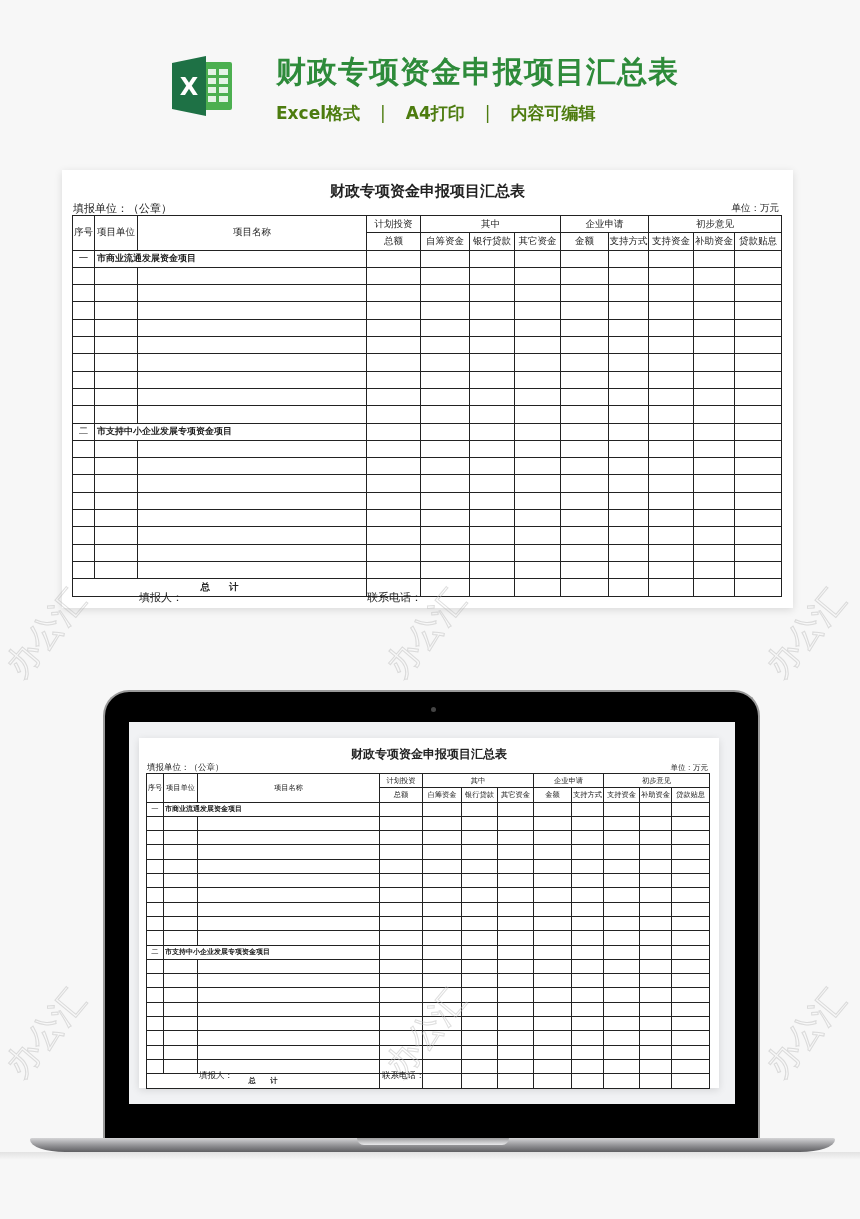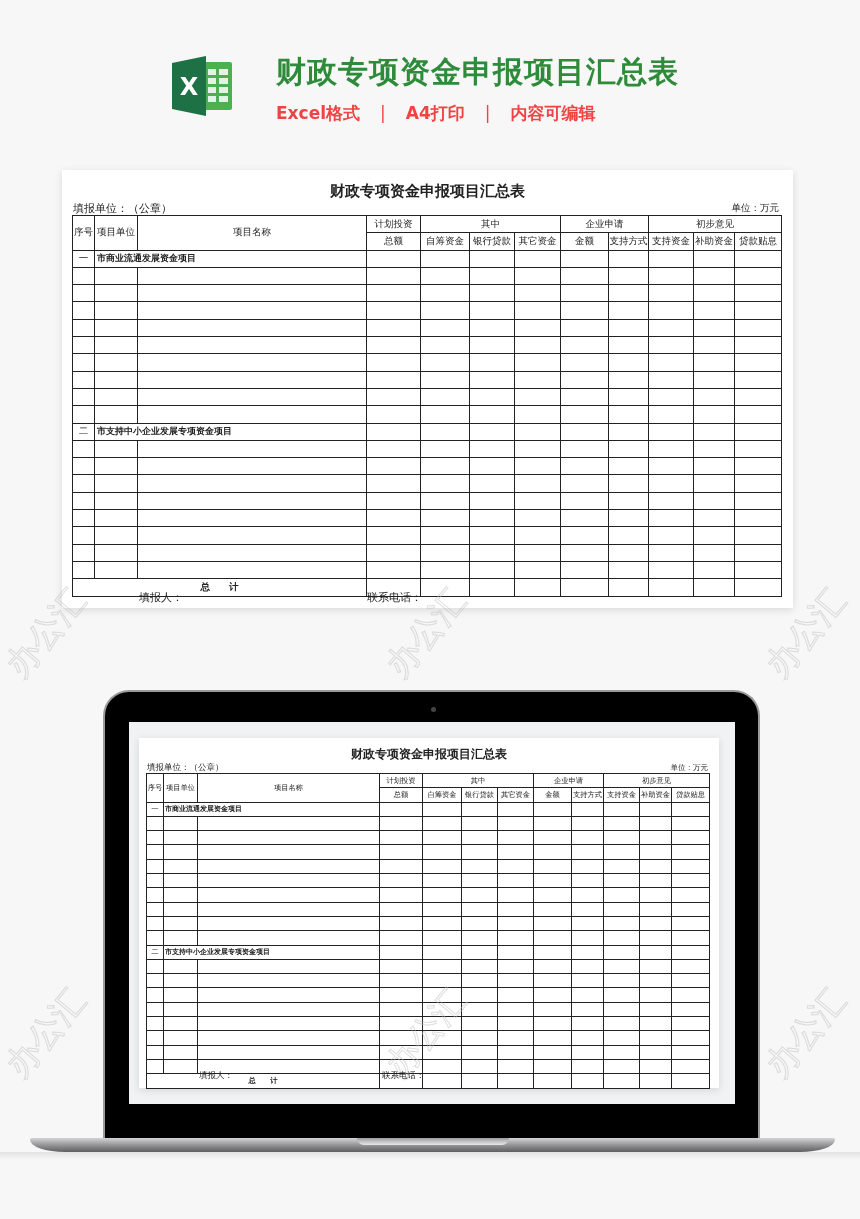--- a/index.html
+++ b/index.html
@@ -1,20 +1,20 @@
 <!DOCTYPE html>
 <html><head>
 <meta charset="utf-8">
 <style>
   html,body{margin:0;padding:0;}
   body{width:860px;height:1219px;background:#f7f7f7;position:relative;overflow:hidden;font-family:"DejaVu Sans",sans-serif;}
   .header{position:absolute;left:0;top:0;width:860px;height:150px;}
   .xl-icon{position:absolute;left:172px;top:56px;width:62px;height:60px;}
   .title{position:absolute;left:276px;top:52px;font-size:30px;font-weight:bold;color:#2e8b3a;letter-spacing:1px;white-space:nowrap;}
-  .subtitle{position:absolute;left:276px;top:102px;font-size:17px;font-weight:bold;color:#ef4444;white-space:nowrap;}
+  .subtitle{position:absolute;left:276px;top:102px;font-size:17px;font-weight:bold;color:#4d7c0f;white-space:nowrap;}
   .subtitle span{display:inline-block;}
   .subtitle .sep{margin:0 20px;font-weight:normal;}
 
   .sheet{position:absolute;background:#fff;box-shadow:0 2px 8px rgba(0,0,0,0.12);font-family:"DejaVu Serif",serif;color:#222;}
   .sheet .s-title{position:absolute;left:0;right:0;text-align:center;font-weight:bold;}
   .sheet .s-unit-left{position:absolute;}
   .sheet .s-unit-right{position:absolute;text-align:right;}
   .sheet table{position:absolute;border-collapse:collapse;table-layout:fixed;}
   .sheet td{border:1px solid #222;padding:0;text-align:center;white-space:nowrap;overflow:hidden;}
   .sheet td.sec{text-align:left;font-weight:bold;font-family:"DejaVu Sans",sans-serif;}

